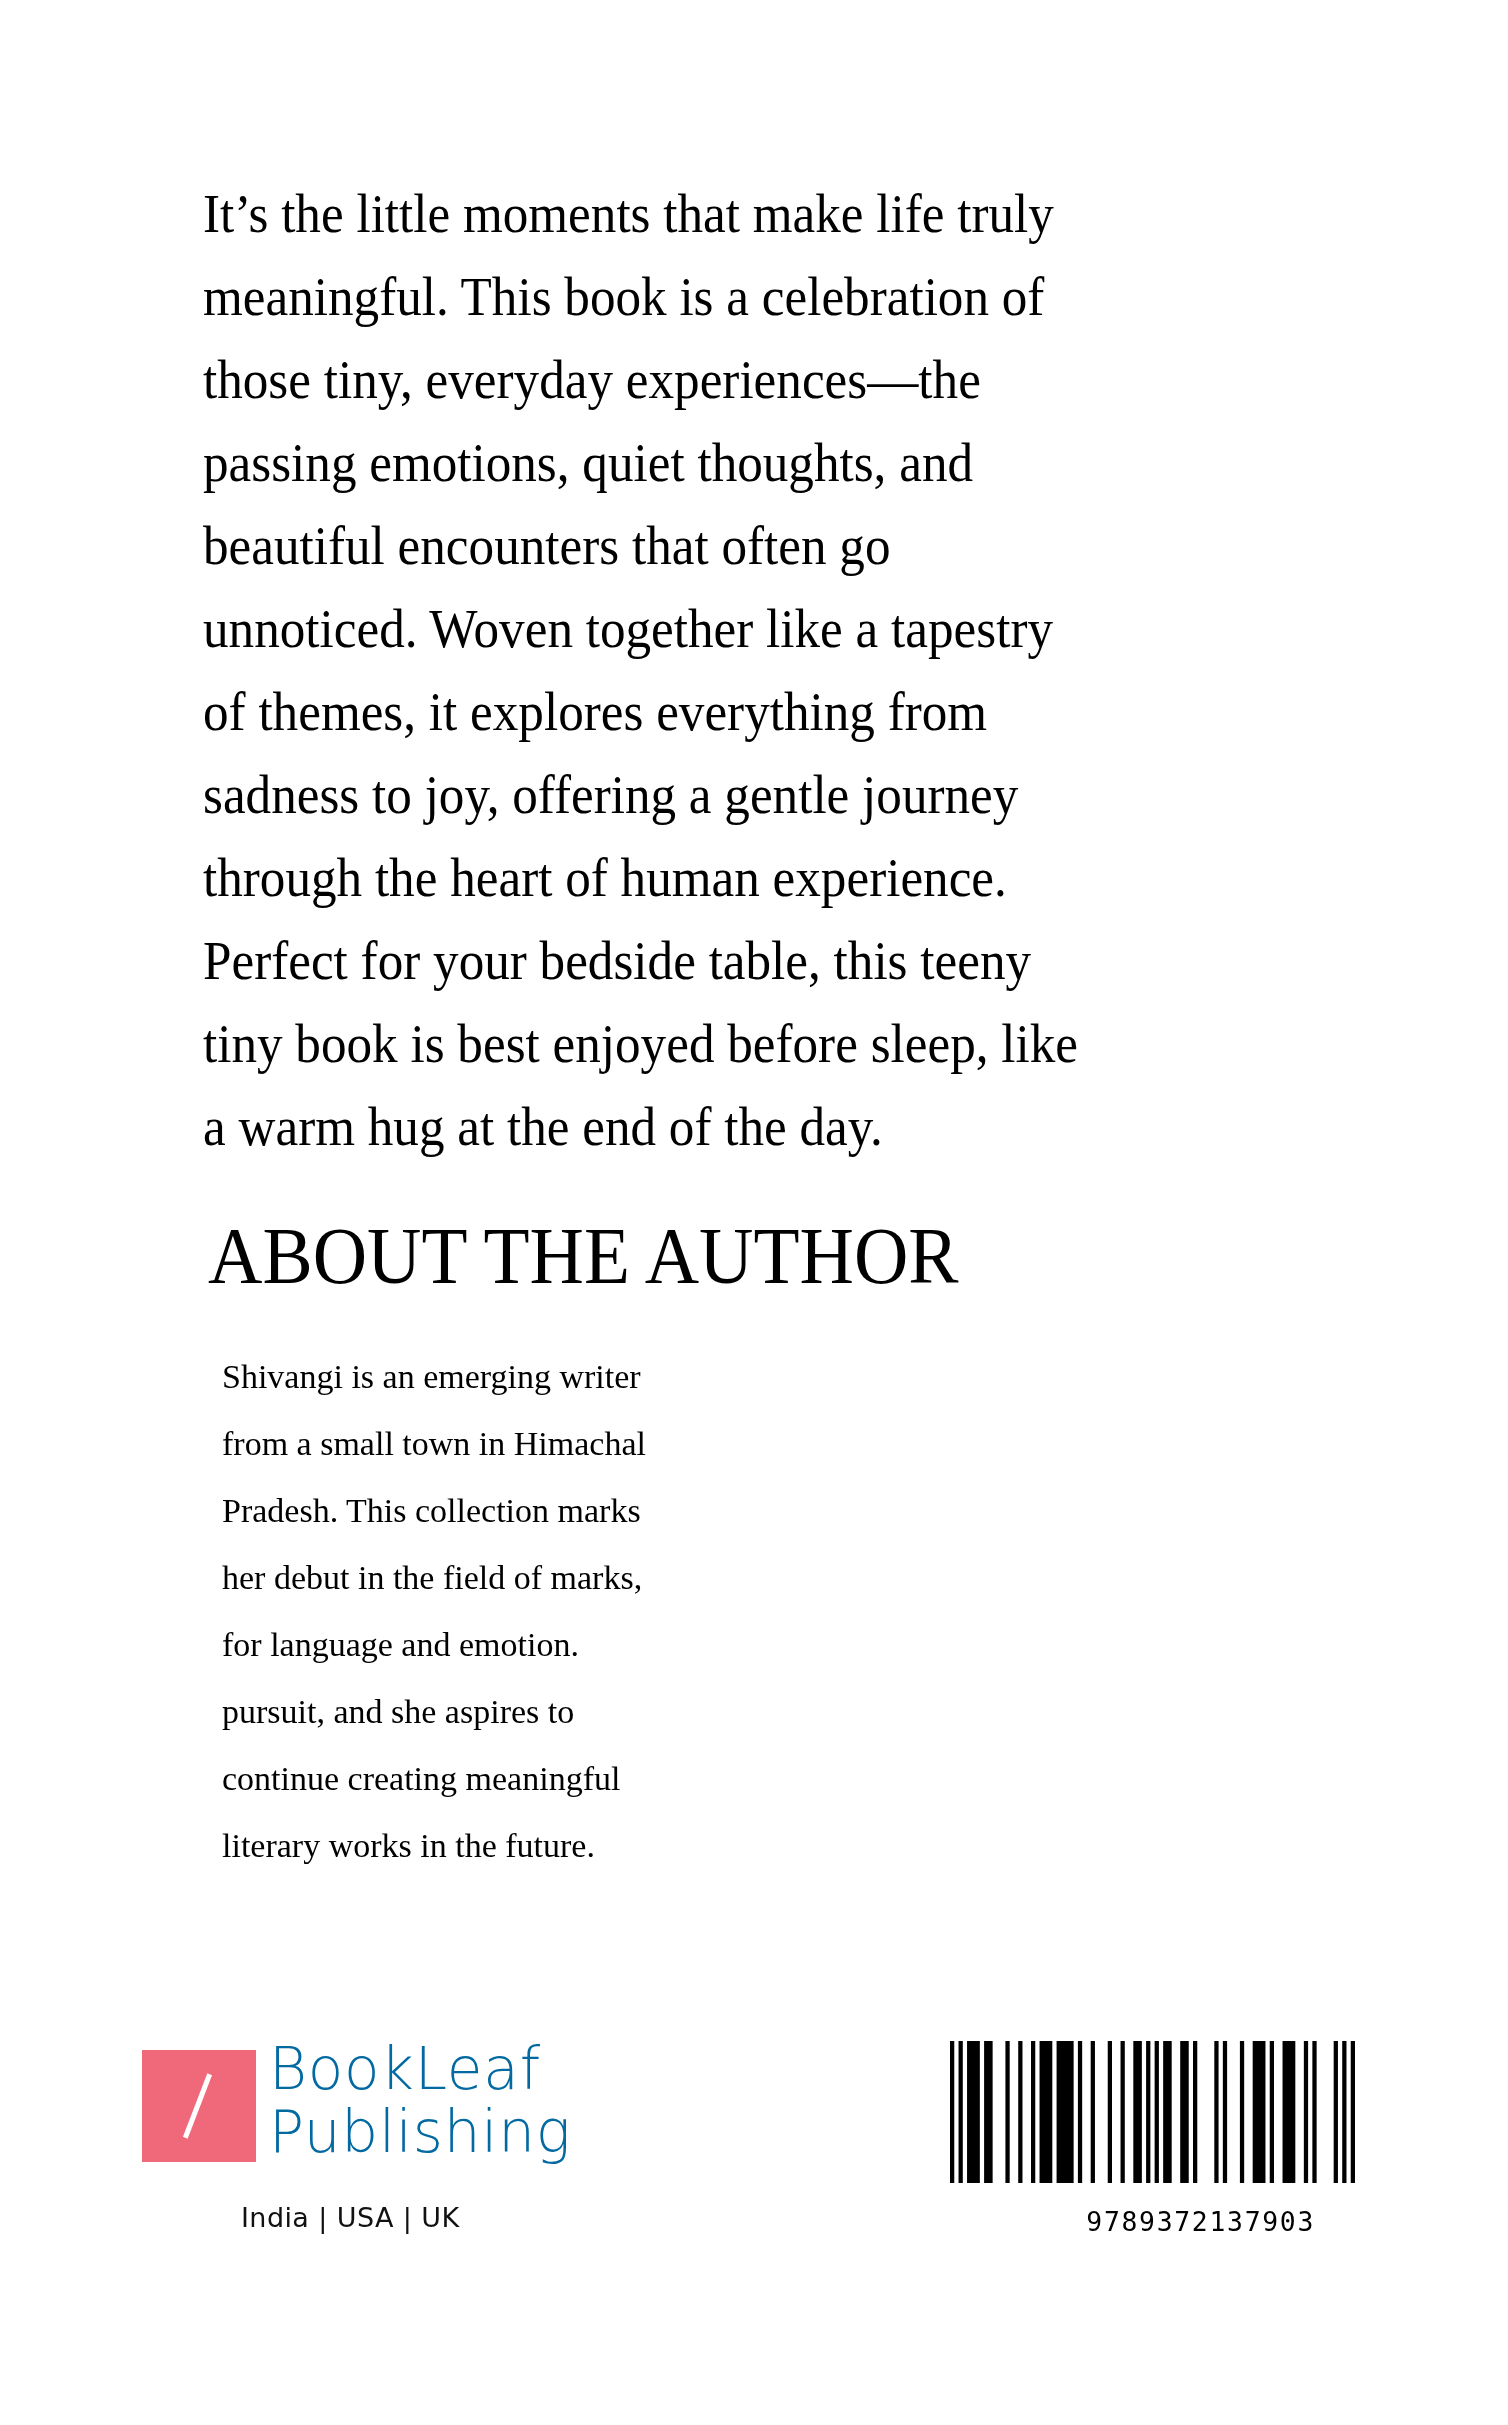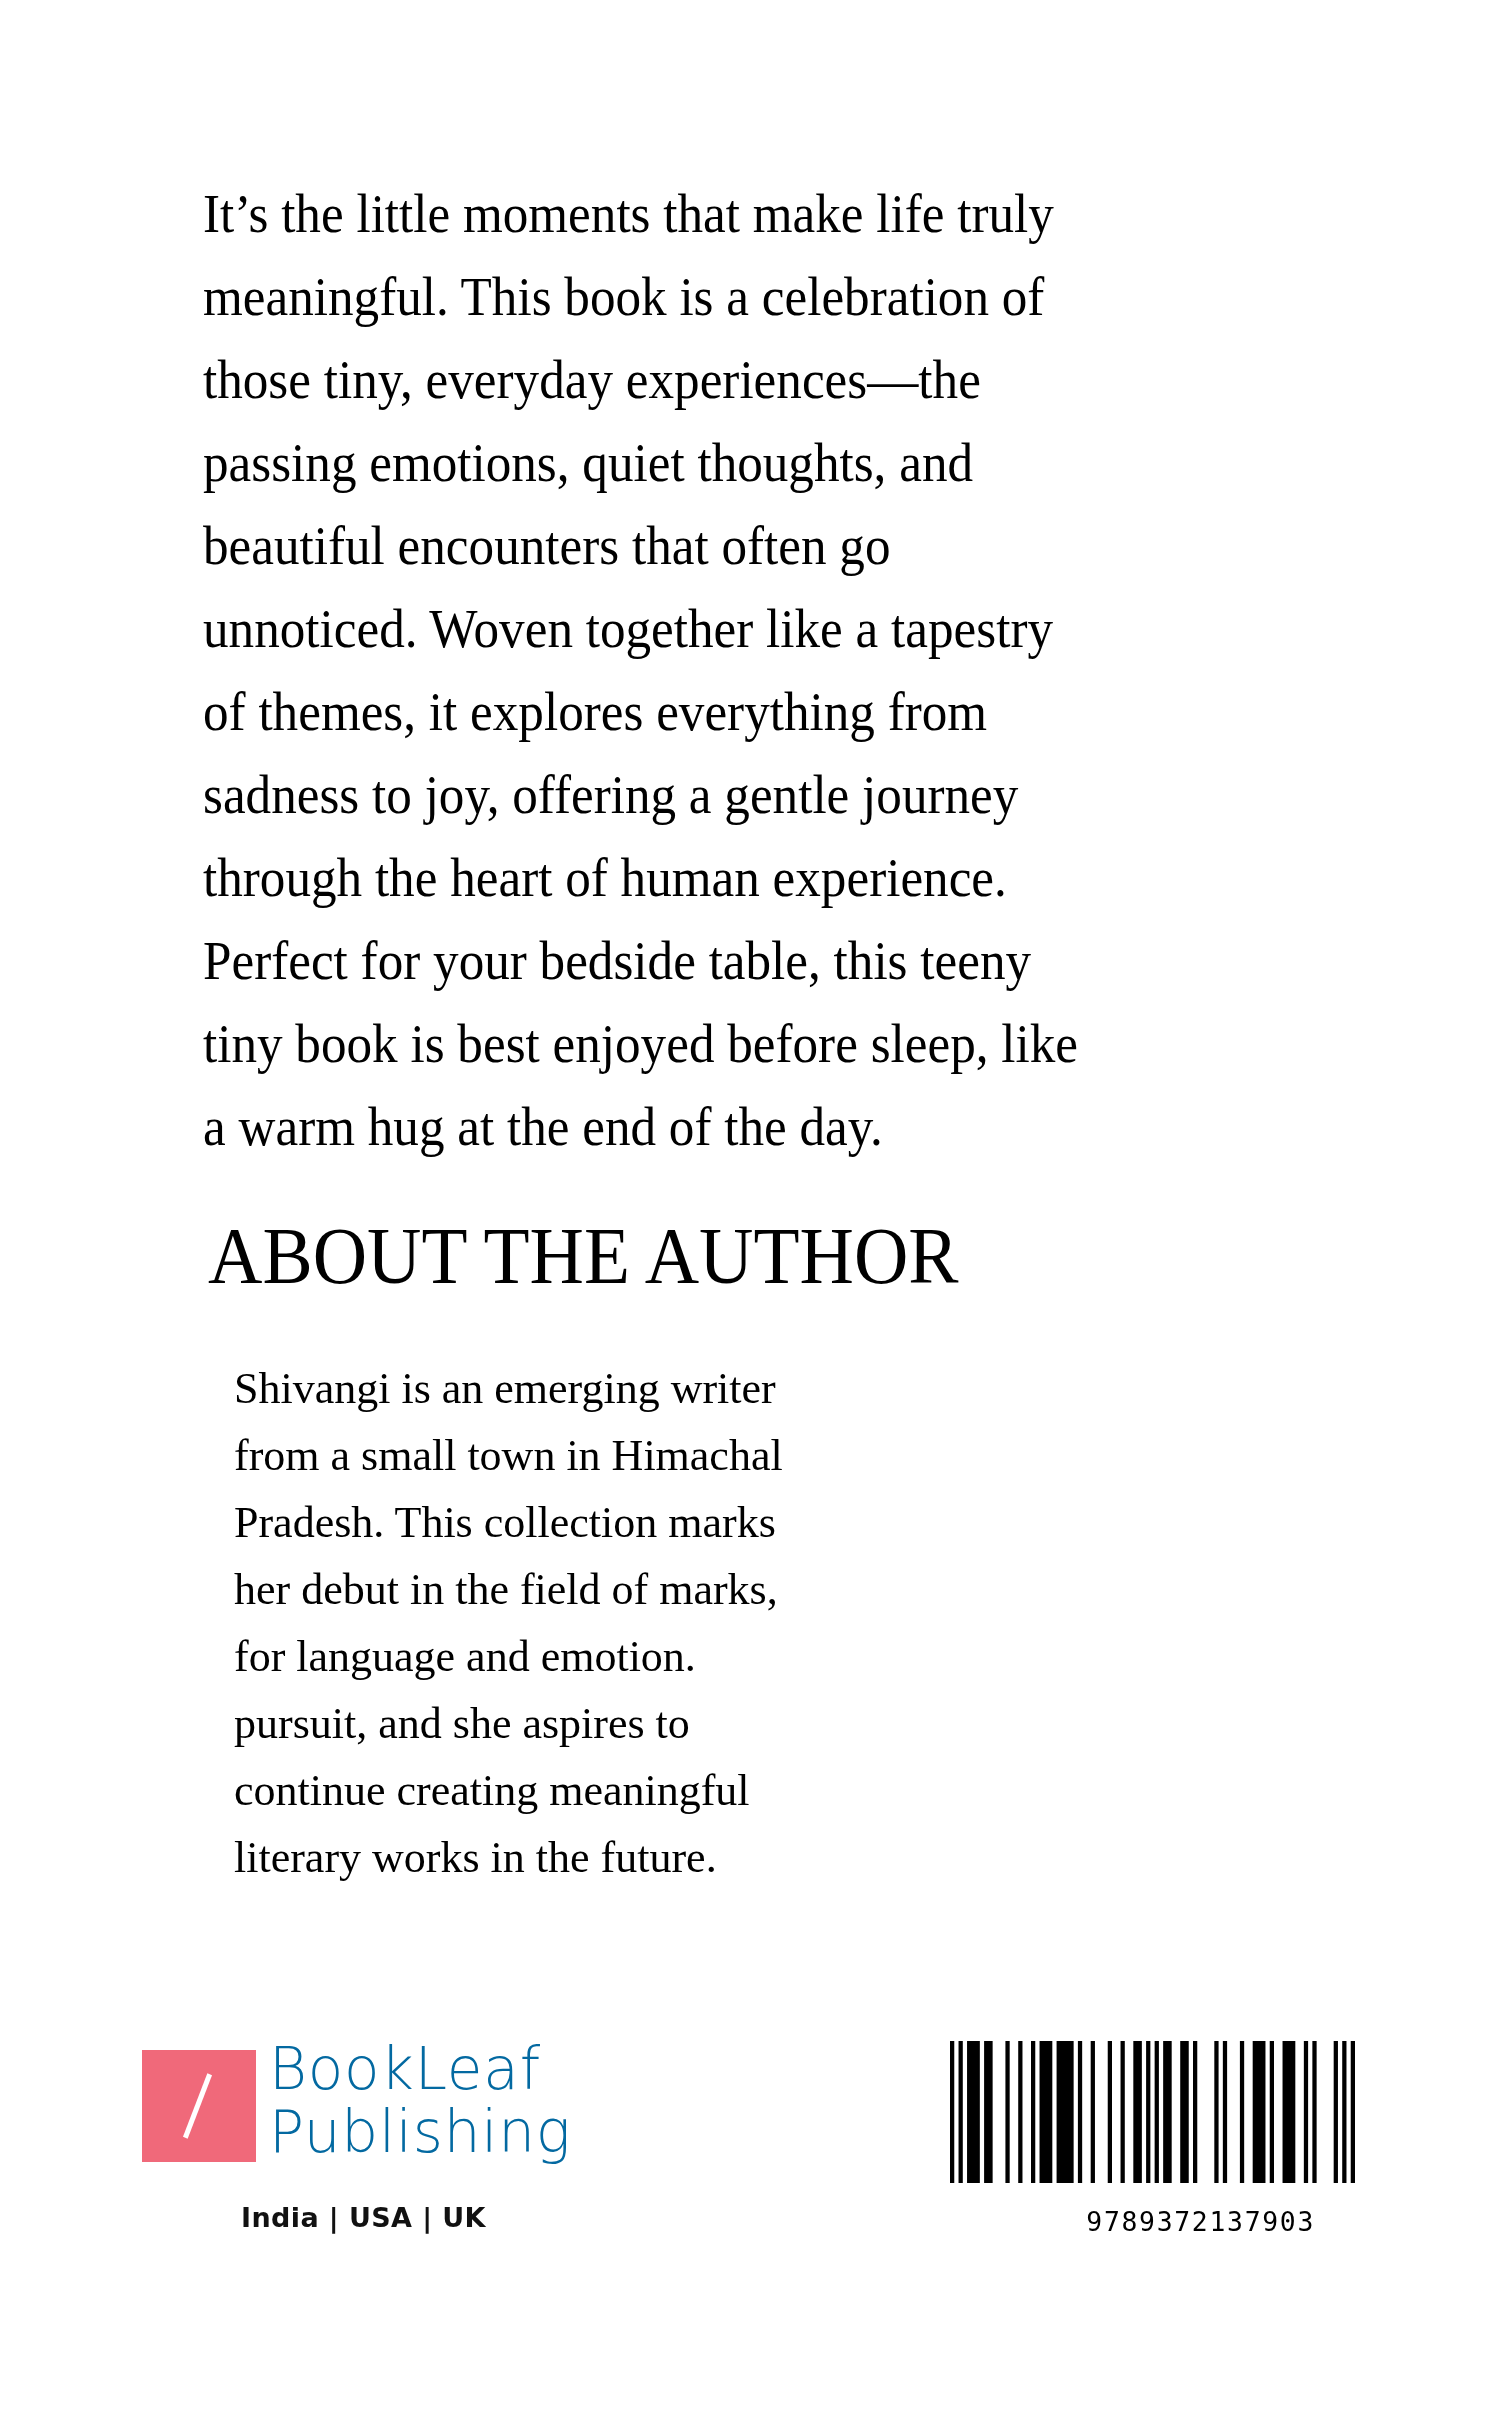--- a/index.html
+++ b/index.html
@@ -39,23 +39,23 @@
       font-weight: normal;
       transform: scaleX(0.93);
       transform-origin: left top;
       white-space: nowrap;
     }
     .author-bio {
       position: absolute;
       left: 218px;
       top: 1339px;
       font-family: "Liberation Serif", serif;
-      font-size: 44px;
+      font-size: 34px;
       line-height: 67px;
-      margin: 16px;
+      margin: 4px;
       white-space: nowrap;
     }
     .author-bio span { display: block; }
 
     .publisher {
       position: absolute;
       left: 142px;
       top: 2050px;
     }
     .logo-box {
@@ -89,21 +89,21 @@
       letter-spacing: 0.8px;
     }
     .logo-text span { display: block; }
     .logo-text .line1 { font-weight: 200; }
     .regions {
       position: absolute;
       left: 99px;
       top: 152px;
       font-family: "DejaVu Sans", sans-serif;
       font-size: 27px;
-      font-weight: 700;
+      font-weight: 400;
       color: #111;
       white-space: nowrap;
       letter-spacing: 0.4px;
     }
 
     .barcode-wrap {
       position: absolute;
       left: 950px;
       top: 2041px;
       width: 405px;

